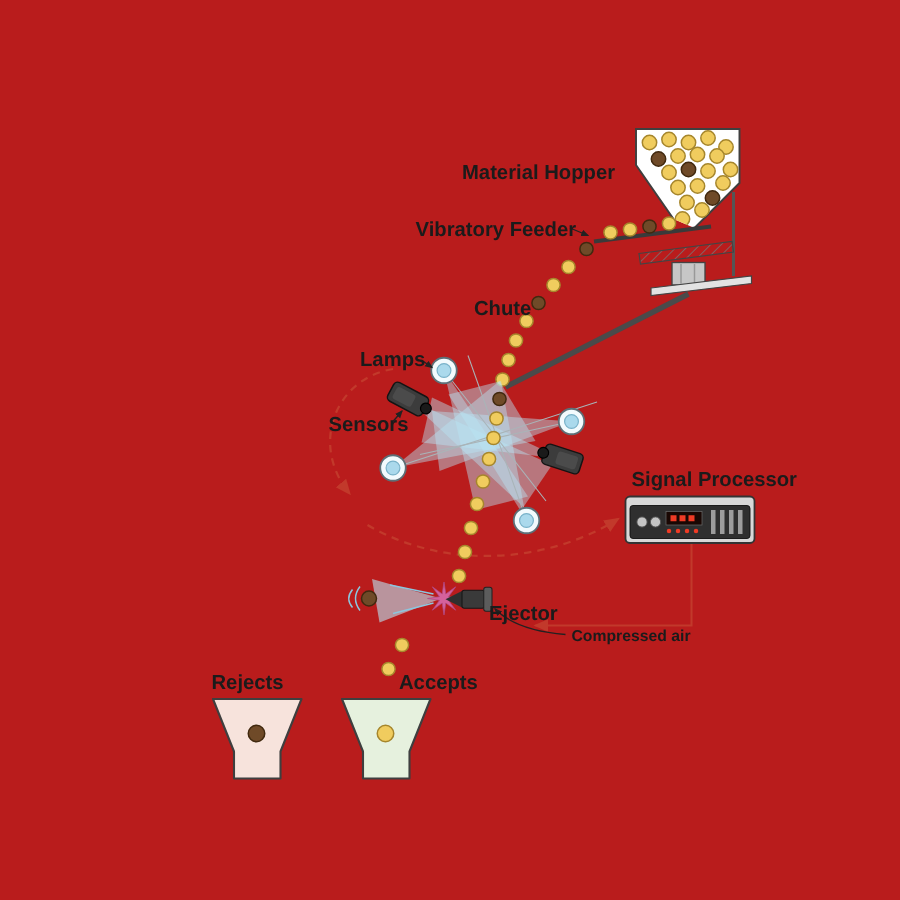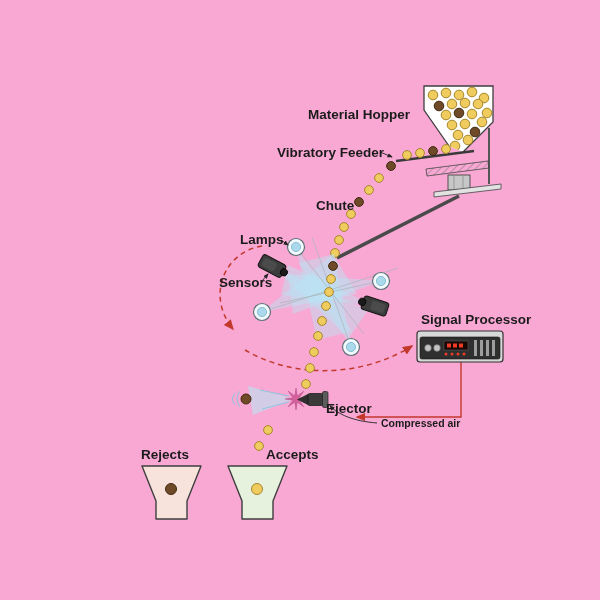--- a/index.html
+++ b/index.html
@@ -1,17 +1,17 @@
 <!DOCTYPE html>
 <html style="--accept-particle: #f0cc5e; --accept-particle-stroke: #a6862c; --reject-particle: #6f4a28; --reject-particle-stroke: #41290f; --beam: #b9e5f3; --signal: #c2392b; --rejects-bin: #f7e3dc; --accepts-bin: #e6f1de; --burst: #d4619c;"><head>
 <meta charset="utf-8">
 <style>
   html,body{margin:0;padding:0;background:#fff}
   body{width:600px;height:600px;overflow:hidden}
-  .stage{position:relative;width:600px;height:600px;background:#f9a8d4}
+  .stage{position:relative;width:600px;height:600px;background:#b91c1c}
   svg{display:block}
   .label{font-family:"Liberation Sans",sans-serif;font-size:13.5px;font-weight:600;fill:#1b1b1b}
   .label-sm{font-family:"Liberation Sans",sans-serif;font-size:10.5px;font-weight:600;fill:#1b1b1b}
   .ball-accept{fill:var(--accept-particle,#f0cc5e);stroke:var(--accept-particle-stroke,#a6862c);stroke-width:1}
   .ball-reject{fill:var(--reject-particle,#6f4a28);stroke:var(--reject-particle-stroke,#41290f);stroke-width:1}
   .beam{fill:var(--beam,#b9e5f3);opacity:.45}
   .scanline{stroke:#a9b4b8;stroke-width:.7}
   .red-dash{stroke:var(--signal,#c2392b);stroke-width:1.5;fill:none;stroke-dasharray:5 4}
   .red-wire{stroke:var(--signal,#c2392b);stroke-width:1.4;fill:none}
   .leader{stroke:#222;stroke-width:.9;fill:none}

